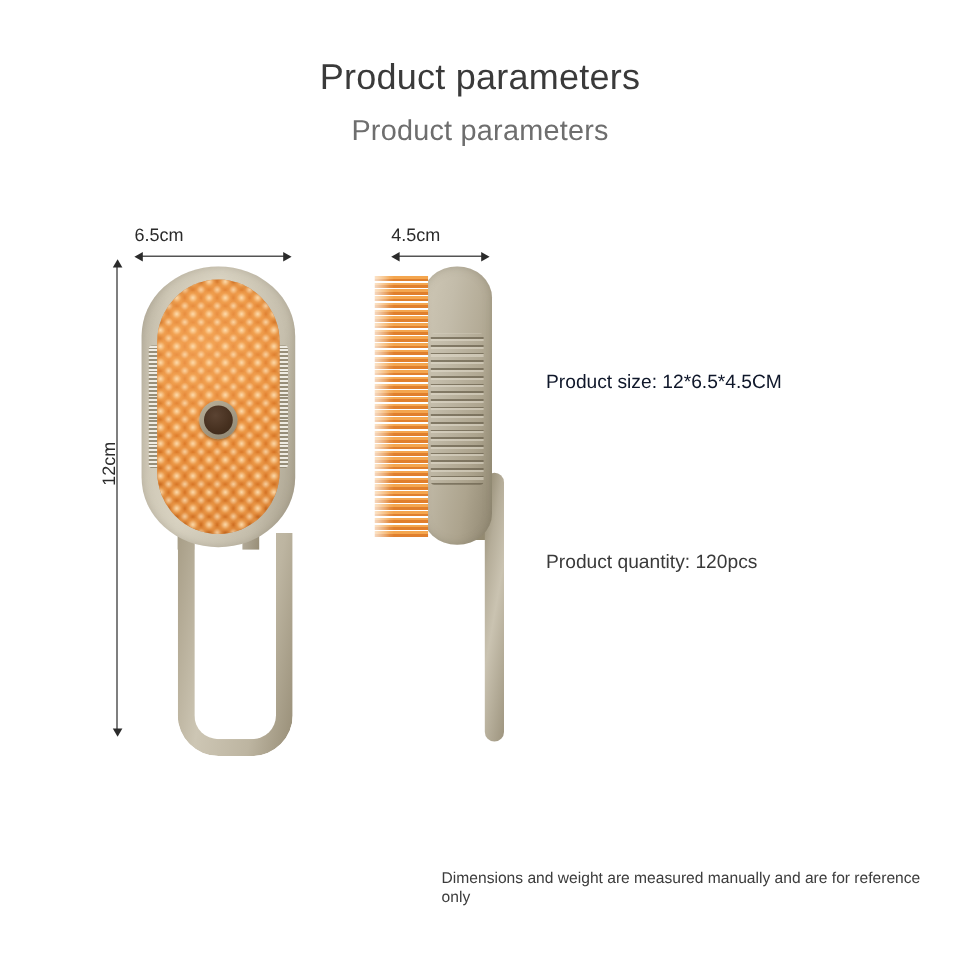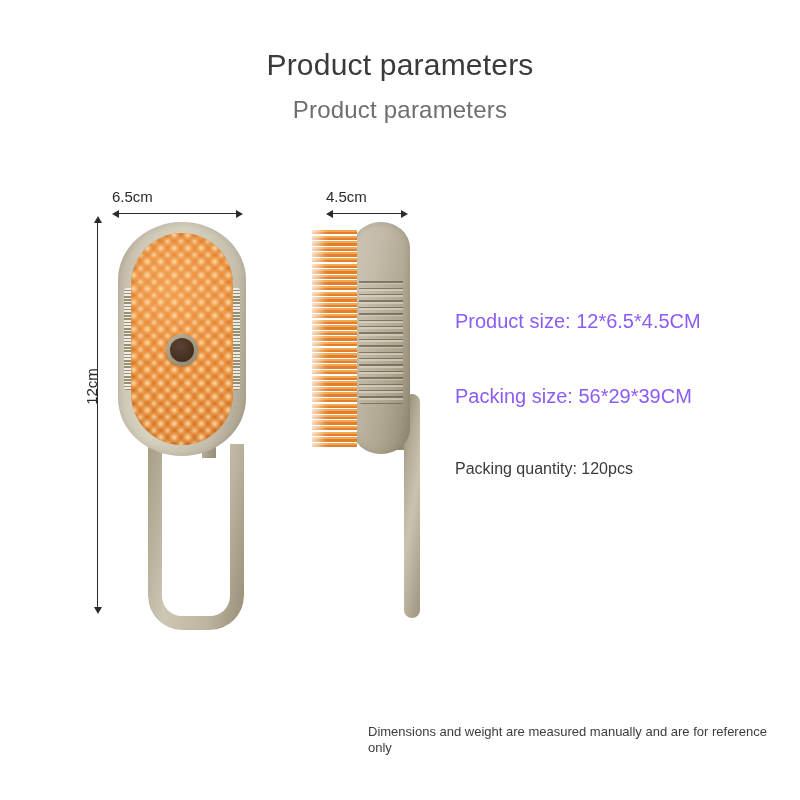--- a/index.html
+++ b/index.html
@@ -268,22 +268,22 @@
     width: 22px;
     height: 52px;
     background: linear-gradient(120deg, #a79e87, #8c8369);
     border-radius: 0 10px 10px 0;
   }
 
   
   .spec {
     position: absolute;
     left: 455px;
-    font-size: 20px;
-    color: #8b5cf6;
+    font-size: 16px;
+    color: #0f172a;
     white-space: nowrap;
   }
   .spec-1 { top: 310px; }
   .spec-2 { top: 385px; }
   .spec-3 { top: 460px; font-size: 16px; color: #3a3a3a; }
 
   
   .footnote {
     position: absolute;
     left: 368px;
@@ -343,18 +343,17 @@
     <div class="side-handle-join"></div>
     <div class="side-handle"></div>
     <div class="side-body">
       <div class="ridges"></div>
     </div>
     <div class="bristles"></div>
     <div class="bristles-taper"></div>
   </div>
 
   <div class="spec spec-1">Product size: 12*6.5*4.5CM</div>
-  <div class="spec spec-2">Packing size: 56*29*39CM</div>
-  <div class="spec spec-3">Packing quantity: 120pcs</div>
+  <div class="spec spec-3">Product quantity: 120pcs</div>
 
   <div class="footnote">Dimensions and weight are measured manually and are for reference only</div>
 
 </div>
 
 </body></html>

